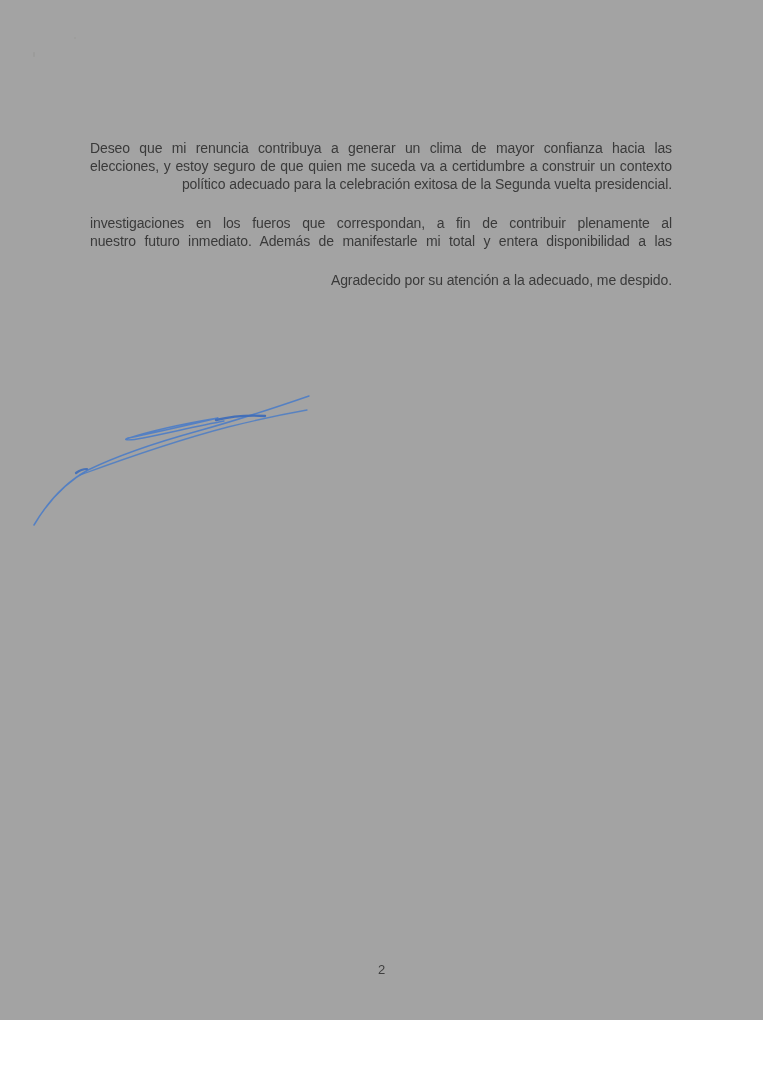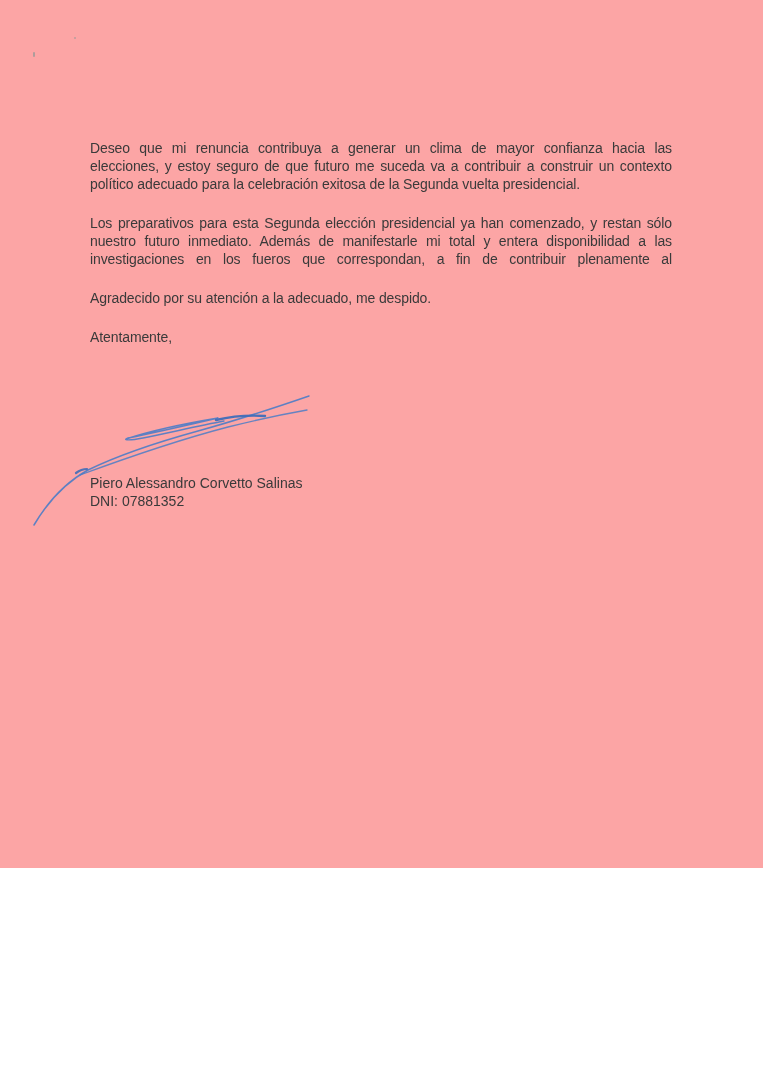--- a/index.html
+++ b/index.html
@@ -6,37 +6,37 @@
     margin: 0;
     padding: 0;
     width: 763px;
     height: 1080px;
     background: #ffffff;
     font-family: "Liberation Sans", sans-serif;
   }
   .page {
     position: relative;
     width: 763px;
-    height: 868px;
-    background: #fca5a5;
+    height: 1020px;
+    background: #a3a3a3;
     overflow: hidden;
     color: #3a3a3a;
   }
   .letter-body {
     position: absolute;
     left: 90px;
     top: 139px;
     width: 582px;
     font-size: 14px;
     line-height: 18px;
     letter-spacing: -0.1px;
     color: #3a3a3a;
   }
   .paragraph { margin: 0 0 21px 0; }
-  .line { text-align: left; white-space: normal; }
+  .line { text-align: right; white-space: normal; }
   .line.just { text-align: justify; text-align-last: justify; }
   .signature-wrap {
     position: absolute;
     left: 28px;
     top: 383px;
     width: 302px;
     height: 152px;
     pointer-events: none;
   }
   .signatory {
@@ -68,46 +68,38 @@
 <body>
 
 <div class="page">
 
   <div class="speck a"></div>
   <div class="speck b"></div>
 
   <div class="letter-body">
       <div class="paragraph">
         <div class="line just">Deseo que mi renuncia contribuya a generar un clima de mayor confianza hacia las</div>
-        <div class="line just">elecciones, y estoy seguro de que futuro me suceda va a contribuir a construir un contexto</div>
+        <div class="line just">elecciones, y estoy seguro de que quien me suceda va a certidumbre a construir un contexto</div>
         <div class="line">político adecuado para la celebración exitosa de la Segunda vuelta presidencial.</div>
       </div>
       <div class="paragraph">
-        <div class="line just">Los preparativos para esta Segunda elección presidencial ya han comenzado, y restan sólo</div>
+        <div class="line just">investigaciones en los fueros que correspondan, a fin de contribuir plenamente al</div>
         <div class="line just">nuestro futuro inmediato. Además de manifestarle mi total y entera disponibilidad a las</div>
-        <div class="line just">investigaciones en los fueros que correspondan, a fin de contribuir plenamente al</div>
       </div>
       <div class="paragraph">
         <div class="line">Agradecido por su atención a la adecuado, me despido.</div>
-      </div>
-      <div class="paragraph">
-        <div class="line">Atentamente,</div>
       </div>
     </div>
 
   <div class="signature-wrap">
     <svg width="302" height="152" viewBox="0 0 302 152">
       <path d="M 6 142 C 22 115, 40 98, 60 87 C 95 70, 130 59, 170 48 C 210 37, 252 23, 281 13" fill="none" stroke="#4b7cc6" stroke-width="1.5" stroke-linecap="round" opacity="0.9"></path>
       <path d="M 52 92 C 90 78, 150 57, 200 44 C 228 37, 262 30, 279 27" fill="none" stroke="#4b7cc6" stroke-width="1.3" stroke-linecap="round" opacity="0.85"></path>
       <path d="M 98 56 C 125 47, 160 40, 190 35 C 160 42, 115 52, 100 55 C 94 57, 100 58, 115 55 C 140 50, 170 43, 196 38" fill="none" stroke="#4b7cc6" stroke-width="1.4" stroke-linecap="round" stroke-linejoin="round" opacity="0.9"></path>
       <path d="M 188 37 C 205 33, 222 32, 237 33" fill="none" stroke="#3f6db8" stroke-width="2.4" stroke-linecap="round" opacity="0.95"></path>
       <path d="M 48 90 C 52 87, 56 86, 59 86" fill="none" stroke="#3f6db8" stroke-width="2.2" stroke-linecap="round" opacity="0.9"></path>
     </svg>
   </div>
 
-  <div class="signatory">
-    <div>Piero Alessandro Corvetto Salinas</div>
-    <div>DNI: 07881352</div>
-  </div>
 
   <div class="page-number">2</div>
 
 </div>
 
 </body></html>

